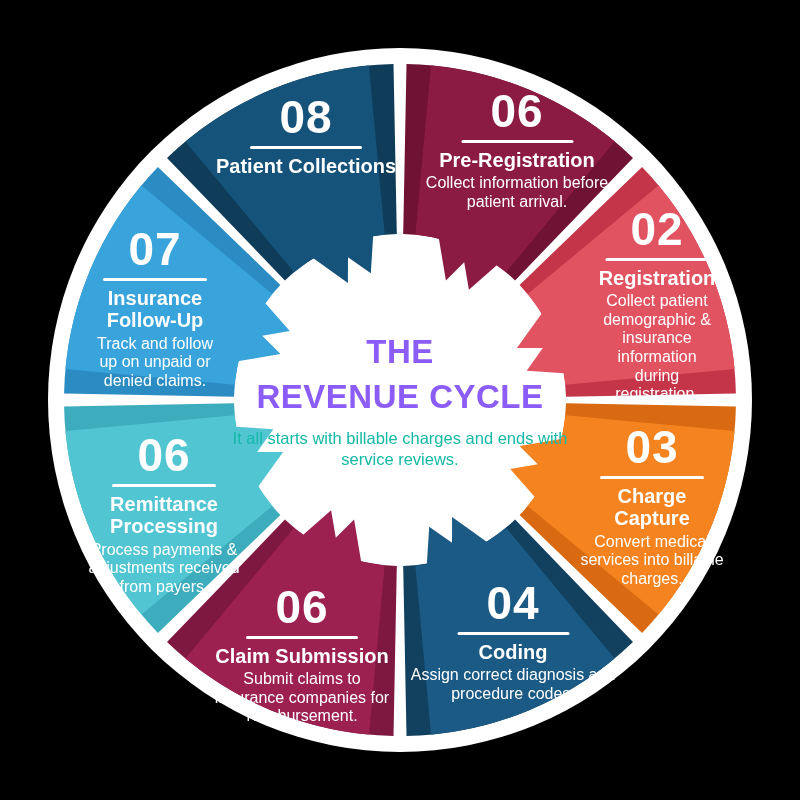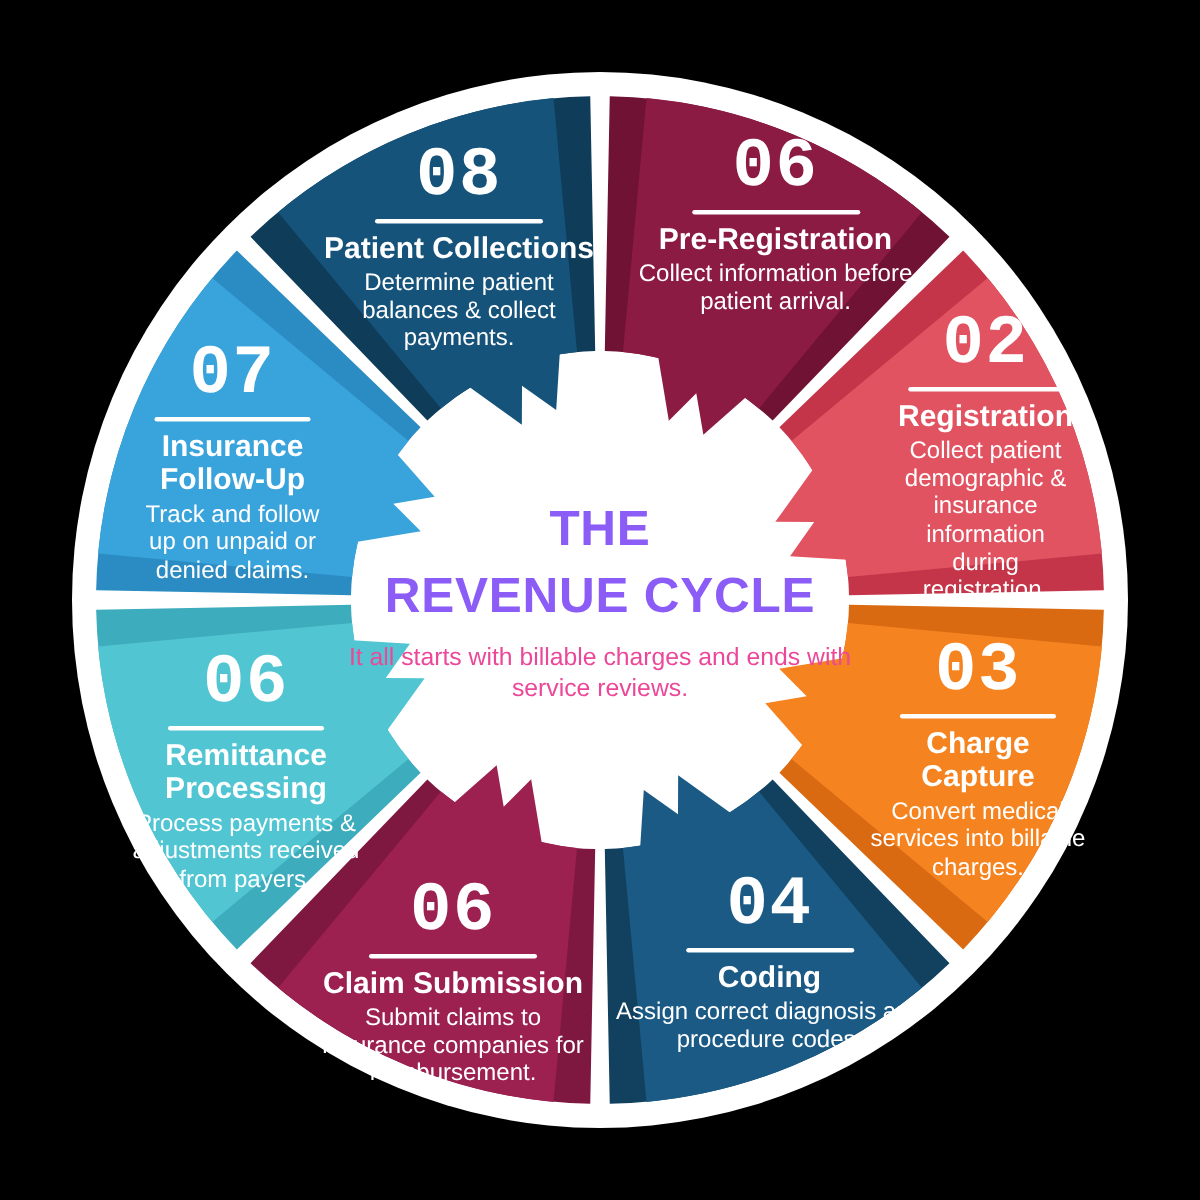--- a/index.html
+++ b/index.html
@@ -7,35 +7,35 @@
     position:relative;width:800px;height:800px;overflow:hidden;
     background:#000;
     font-family:"Liberation Sans", sans-serif;
   }
   #wheel{position:absolute;left:0;top:0;}
   .seg{
     position:absolute;transform:translateX(-50%);
     display:flex;flex-direction:column;align-items:center;
     text-align:center;color:#fff;z-index:2;
   }
-  .num{font-size:46px;font-weight:bold;line-height:1;letter-spacing:1px;font-family:Liberation Mono, monospace;}
+  .num{font-size:46px;font-weight:bold;line-height:1;letter-spacing:1px;}
   .rule{width:112px;height:3px;background:#fff;margin:6px 0;border-radius:2px;}
   .title{font-size:20px;font-weight:bold;line-height:1.12;}
   .desc{font-size:16px;line-height:1.16;margin-top:3px;}
   .center-label{
     position:absolute;left:400px;top:330px;transform:translateX(-50%);
     width:360px;text-align:center;color:#1b1b1b;z-index:2;
   }
   .ct1,.ct2{
     font-size:33px;font-weight:900;letter-spacing:0.5px;
     line-height:1.35;color:#8b5cf6;
   }
   .csub{
     font-size:16.5px;line-height:1.25;margin:9px auto 0;
-    width:335px;color:#ec4899;
+    width:335px;color:#14b8a6;
   }
 </style>
 </head>
 <body>
 
 <div class="stage">
 
   <svg id="wheel" width="800" height="800" viewBox="0 0 800 800">
     <circle cx="400" cy="400" r="352" fill="#ffffff"></circle>
     <g id="wedges">
@@ -112,21 +112,20 @@
     <div class="num">07</div>
     <div class="rule" style="width:104px"></div>
     <div class="title" style="max-width:105px">Insurance Follow-Up</div>
     <div class="desc" style="max-width:130px">Track and follow up on unpaid or denied claims.</div>
   </div>
 
   <div class="seg" style="left:306px;top:94px">
     <div class="num">08</div>
     <div class="rule"></div>
     <div class="title" style="max-width:200px">Patient Collections</div>
-    <div class="desc" style="max-width:150px">Determine patient balances &amp; collect payments.</div>
   </div>
 
   <div class="center-label">
     <div class="ct1">THE</div>
     <div class="ct2">REVENUE CYCLE</div>
     <div class="csub">It all starts with billable charges and ends with service reviews.</div>
   </div>
 
 </div>
 

